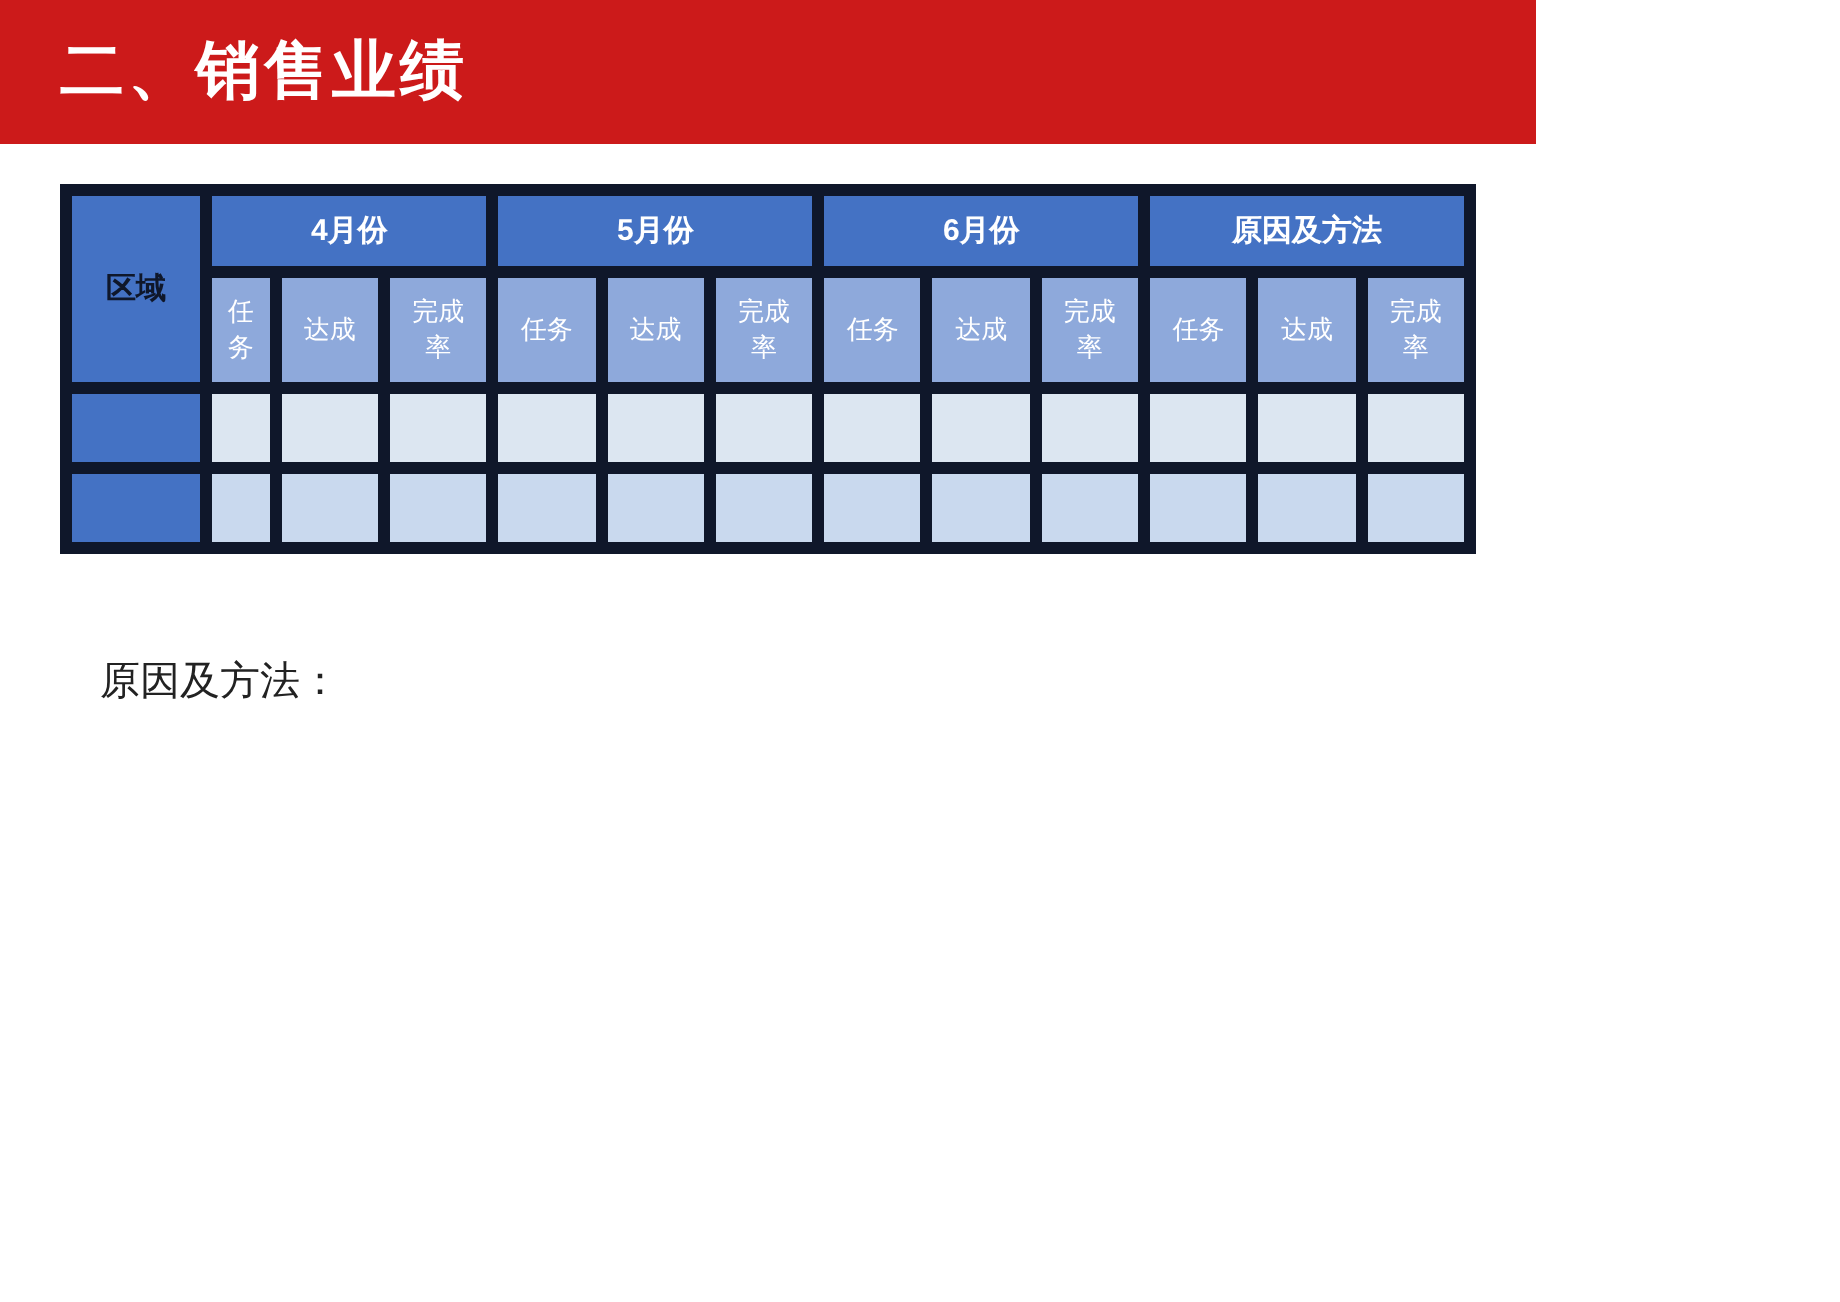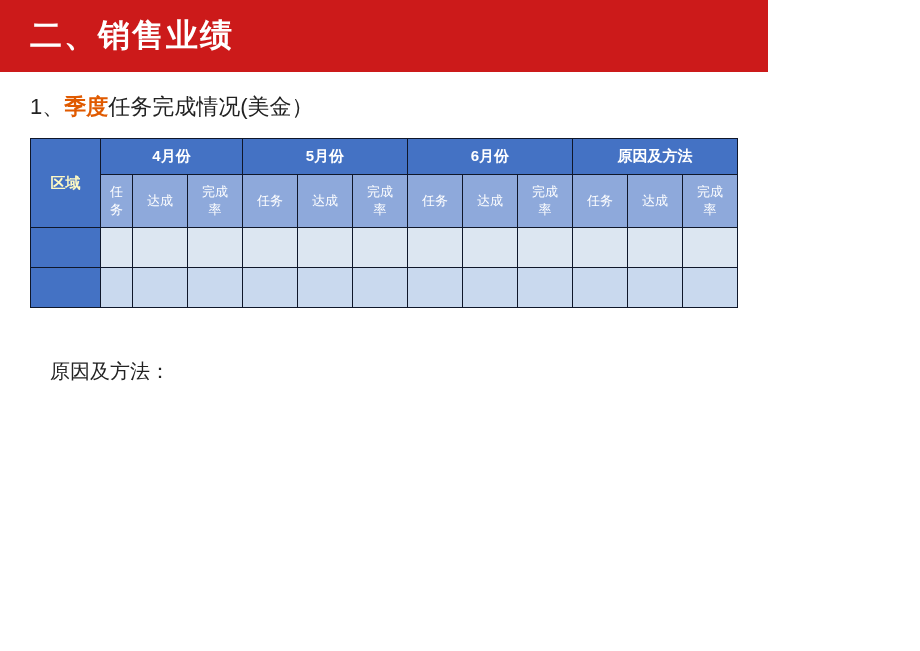--- a/index.html
+++ b/index.html
@@ -62,39 +62,39 @@
 
     
     .data-table {
       width: 100%;
       border-collapse: collapse;
       margin-bottom: 30px;
     }
 
     .data-table th,
     .data-table td {
-      border: 1px solid #0f172a;
+      border: 6px solid #0f172a;
       text-align: center;
       vertical-align: middle;
       font-size: 14px;
     }
 
     
     .data-table .header-row-1 th {
       background: #4472c4;
       color: #ffffff;
       font-weight: bold;
       padding: 8px 4px;
       font-size: 15px;
     }
 
     
     .data-table .header-row-1 .region-header {
       background: #4472c4;
-      color: #fef9c3;
+      color: #0f172a;
       width: 70px;
       font-size: 15px;
     }
 
     
     .data-table .header-row-2 th {
       background: #8ea9db;
       color: #ffffff;
       font-weight: normal;
       padding: 8px 2px;
@@ -137,23 +137,20 @@
 <body>
 
 <div class="page-container">
 
   <div class="page-header">
     <span class="page-header-title">二、销售业绩</span>
   </div>
 
   <div class="page-content">
 
-    <div class="section-title">
-      <span>1、</span><span class="highlight">季度</span><span>任务完成情况(美金）</span>
-    </div>
 
     <table class="data-table">
       <thead>
 
         <tr class="header-row-1">
           <th class="region-header" rowspan="2">区域</th>
           <th colspan="3">4月份</th>
           <th colspan="3">5月份</th>
           <th colspan="3">6月份</th>
           <th colspan="3">原因及方法</th>

